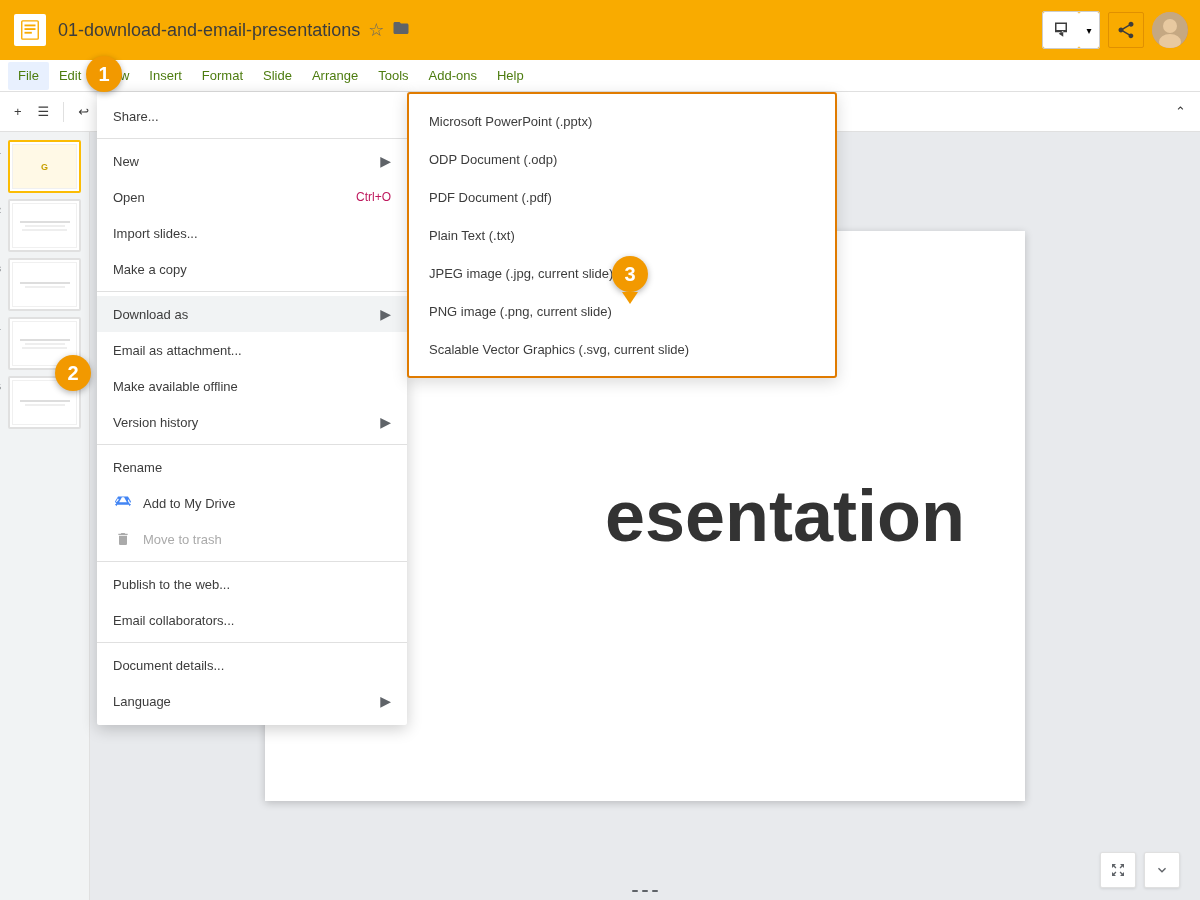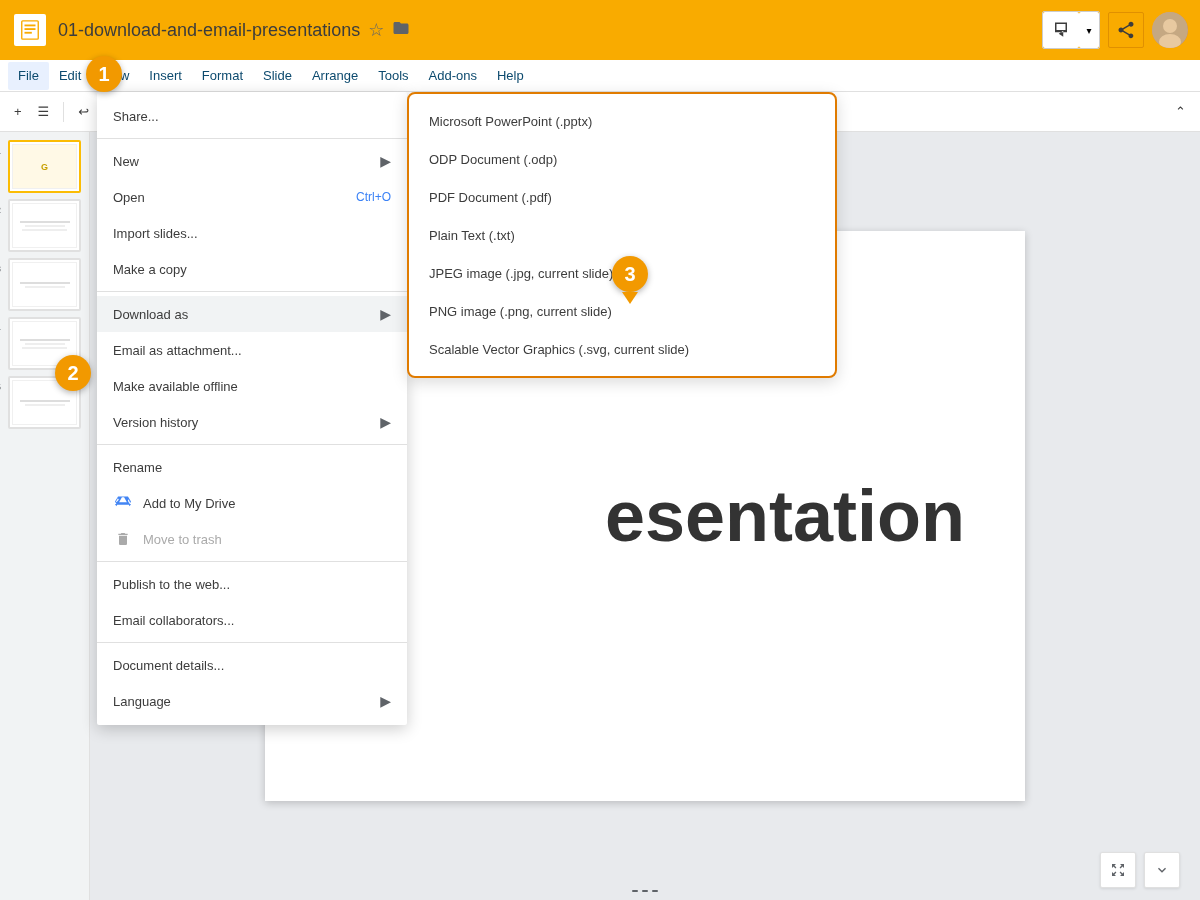--- a/index.html
+++ b/index.html
@@ -86,21 +86,21 @@
       height: 32px;
       display: flex;
       align-items: center;
       padding: 0 8px;
       border-bottom: 1px solid #e0e0e0;
     }
     .menu-item {
       padding: 4px 10px;
       cursor: pointer;
       font-size: 13px;
-      color: #0c4a6e;
+      color: #4d7c0f;
       border-radius: 2px;
       height: 28px;
       display: flex; align-items: center;
     }
     .menu-item:hover, .menu-item.active {
       background: #f1f3f4;
     }
     .menu-item.active {
       background: #e8f0fe;
     }
@@ -248,34 +248,34 @@
       font-size: 13px;
       color: #3c3c3c;
       display: flex;
       align-items: center;
       justify-content: space-between;
       min-height: 36px;
     }
     .dropdown-item.active { background: #f1f3f4; }
     .dropdown-item.disabled { color: #aaa; cursor: default; }
     .dropdown-sep { height: 1px; background: #e0e0e0; margin: 4px 0; }
-    .shortcut { color: #3b82f6; font-size: 12px; text-align: center; }
+    .shortcut { color: #be185d; font-size: 12px; text-align: center; }
     .arrow { color: #5f6368; font-size: 14px; }
     .item-left { display: flex; align-items: center; gap: 10px; }
     .item-icon { width: 20px; height: 20px; display: flex; align-items: center; justify-content: center; }
 
     
     .download-submenu {
       position: absolute;
       top: 92px;
       left: 407px;
       width: 430px;
       background: white;
       border: 2px solid #e07b00;
-      border-radius: 8px;
+      border-radius: 3px;
       z-index: 300;
       padding: 8px 0;
       box-shadow: 0 4px 16px rgba(0,0,0,0.15);
     }
     .submenu-item {
       padding: 10px 20px;
       cursor: pointer;
       font-size: 13px;
       color: #3c3c3c;
       display: flex;

